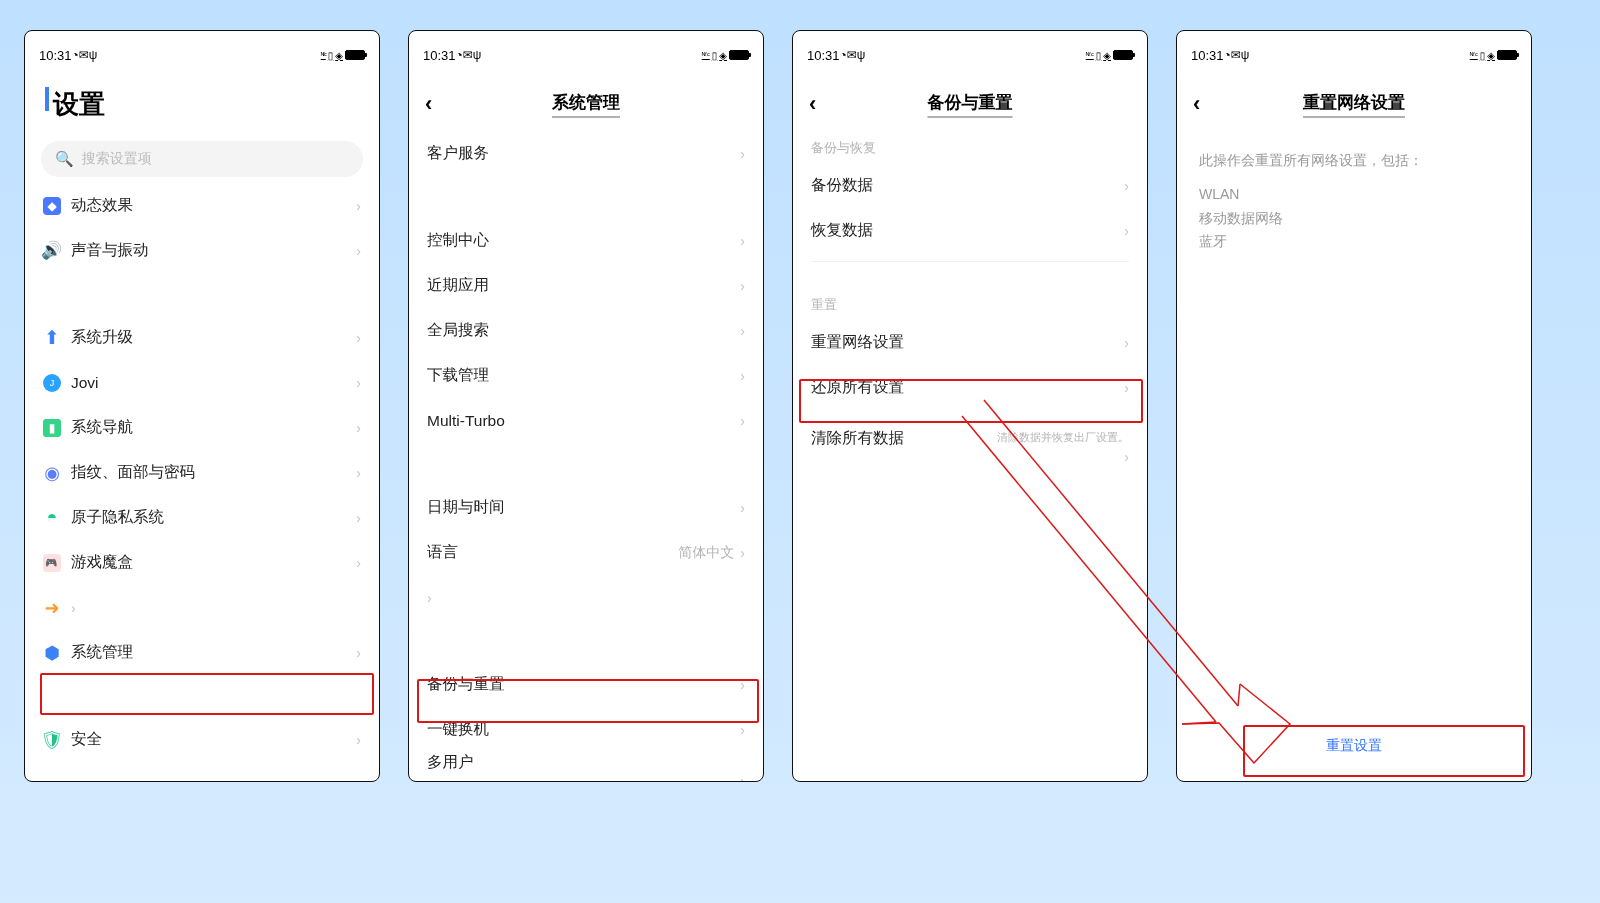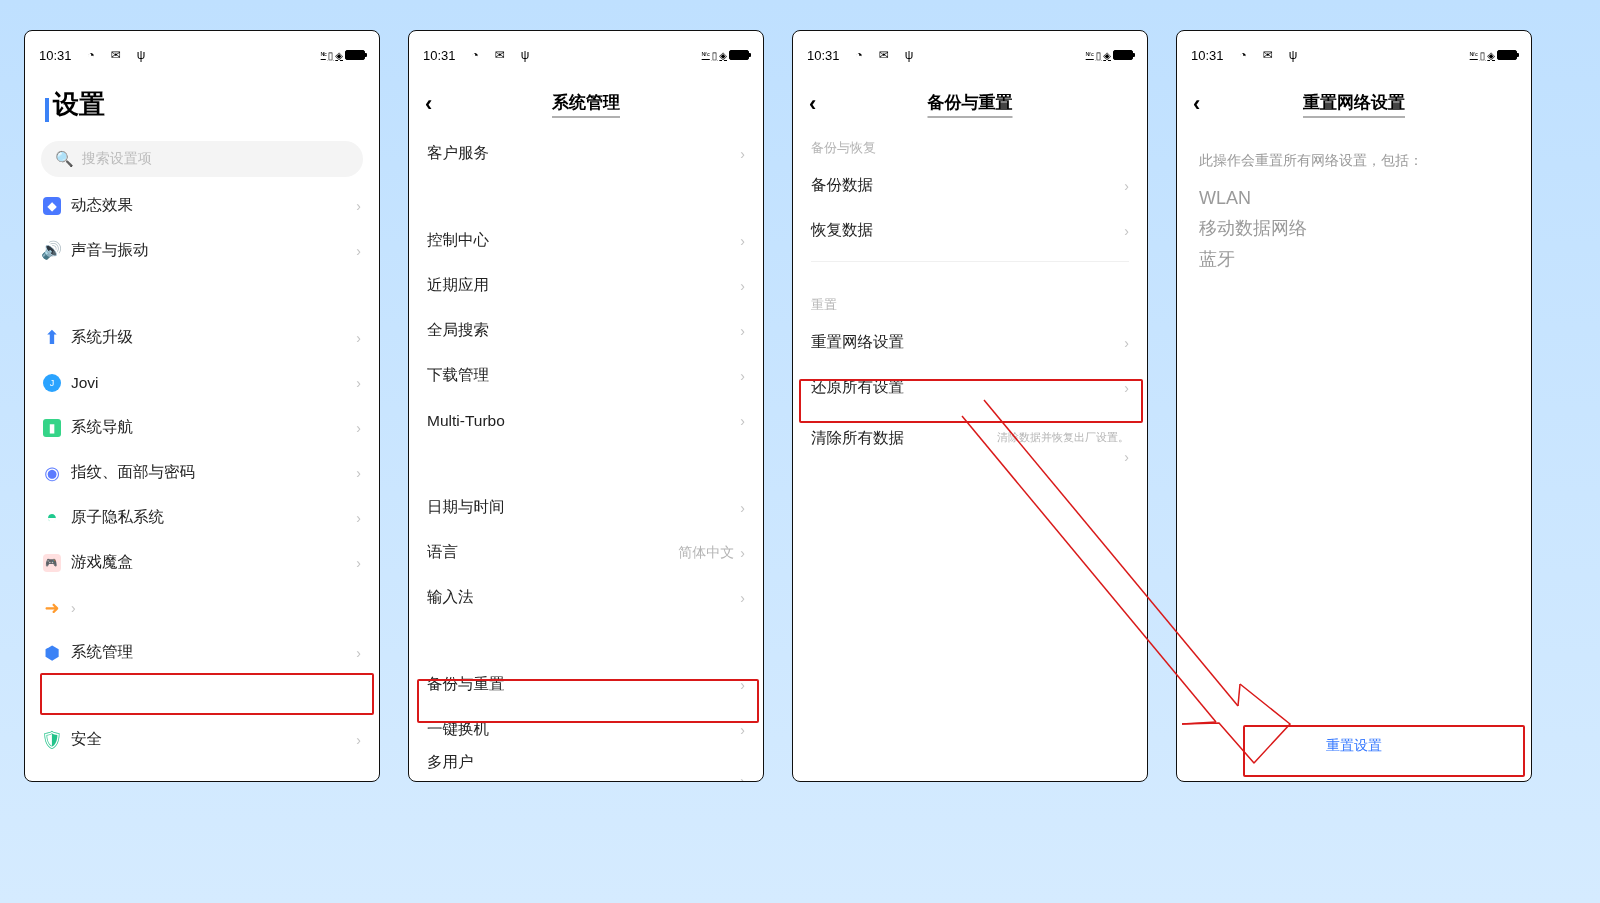--- a/index.html
+++ b/index.html
@@ -1,45 +1,45 @@
 <!DOCTYPE html>
 <html><head>
 <meta charset="utf-8">
 <style>
   * { margin:0; padding:0; box-sizing:border-box; font-family:-apple-system,"PingFang SC","Microsoft YaHei",sans-serif; }
   body { background:linear-gradient(180deg,#bfe0ff 0%,#d5ebff 100%); min-height:903px; width:1600px; padding:30px 24px; display:flex; gap:28px; position:relative; }
   .phone { width:356px; height:752px; background:#fff; border-radius:8px; border:1px solid #101010; overflow:hidden; display:flex; flex-direction:column; position:relative; }
   .status-bar { height:28px; display:flex; align-items:center; justify-content:space-between; padding:0 14px; font-size:13px; font-weight:500; color:#000; margin-top:10px; }
-  .status-left { display:flex; align-items:center; gap:16px; }
+  .status-left { display:flex; align-items:center; gap:0; }
   .status-right { display:flex; align-items:center; gap:2px; font-size:10px;text-decoration:underline; }
   .status-icon { font-size:12px; }
   .battery { width:20px; height:10px; border:1px solid #000; border-radius:2px; position:relative; background:#000; }
   .battery::after { content:""; position:absolute; right:-3px; top:2px; width:2px; height:4px; background:#000; border-radius:0 1px 1px 0;}
   .header { height:54px; display:flex; align-items:center; padding:0 16px; position:relative; margin-top:8px; }
   .back { font-size:22px; font-weight:700; cursor:pointer; }
-  .title-big { font-size:26px; font-weight:700; display:flex; align-items:flex-end; padding-left:4px;}
+  .title-big { font-size:26px; font-weight:700; display:flex; align-items:flex-start; padding-left:4px;}
   .title-accent { width:4px; height:24px; background:#3b82f6; margin-right:4px; display:inline-block;}
   .title-center { position:absolute; left:50%; transform:translateX(-50%); font-size:17px; font-weight:700; border-bottom:2px solid #b0b0b0; padding-bottom:2px;}
   .search-box { margin:10px 16px 6px; height:36px; background:#f4f4f4; border-radius:18px; display:flex; align-items:center; padding:0 14px; color:#bcbcbc; font-size:14px;}
   .search-box .mag { margin-right:8px; font-size:15px; }
   .list { flex:1; overflow:hidden; }
   .row { display:flex; align-items:center; padding:0 18px; height:45px; cursor:pointer; position:relative;}
   .row.tall{ height:58px; flex-direction:row; align-items:flex-start; justify-content:center;}
   .row .icon-slot { width:28px; height:20px; display:flex; align-items:center; justify-content:flex-start; font-size:17px;}
   .row .label { flex:1; font-size:15.5px; color:#222; font-weight:500;}
   .row .sub { font-size:11px; color:#b5b5b5; margin-top:2px;}
   .row .value { font-size:14px; color:#b5b5b5; margin-right:6px;}
   .row .chev { color:#c4c4c4; font-size:14px;}
   .spacer { height:42px; }
   .spacer-sm { height:18px; }
   .section-label { font-size:13px; color:#b5b5b5; padding:8px 18px 6px; }
   .divider { height:1px; background:#f0f0f0; margin:8px 18px;}
   .highlight { border:2px solid #d91919; position:absolute; pointer-events:none; border-radius:2px;}
   .info-text { padding:18px 22px 6px; font-size:14px; color:#9a9a9a; line-height:1.7;}
-  .info-list { padding:4px 22px; font-size:18px; color:#9a9a9a; line-height:1.7;}
+  .info-list { padding:4px 22px; font-size:14px; color:#9a9a9a; line-height:1.7;}
   .bottom-btn { position:absolute; bottom:12px; left:20px; right:20px; height:46px; display:flex; align-items:center; justify-content:center; color:#3578ff; font-size:14px; font-weight:500; cursor:pointer;}
   
   .ic { width:18px; height:18px; display:inline-flex; align-items:center; justify-content:center; border-radius:4px; font-size:12px; color:#fff;}
   .arrow-anno { position:absolute; }
 </style>
 </head>
 <body>
 
 <div class="phone">
   <div class="status-bar">
@@ -207,21 +207,20 @@
     <div class="row">
         <span class="label">日期与时间</span>
         <span class="chev">›</span>
       </div>
     <div class="row">
         <span class="label">语言</span>
         <span class="value">简体中文</span>
         <span class="chev">›</span>
       </div>
     <div class="row">
-        <span class="label">输入法</span>
         <span class="chev">›</span>
       </div>
     <div class="spacer"></div>
     <div class="row">
         <span class="label">备份与重置</span>
         <span class="chev">›</span>
       </div>
     <div class="row">
         <span class="label">一键换机</span>
         <span class="chev">›</span>

